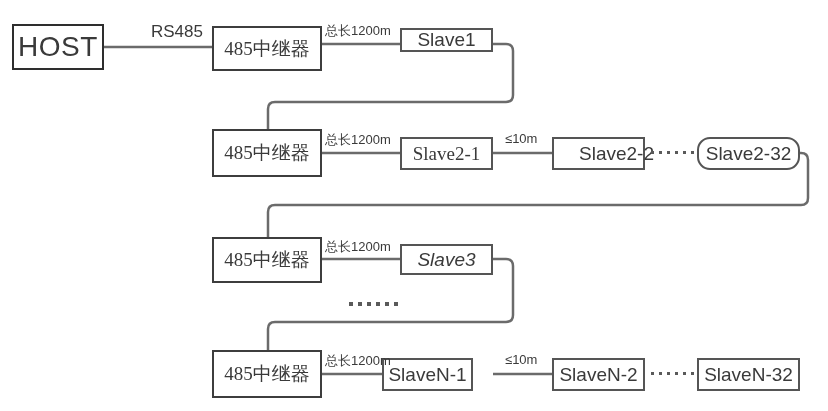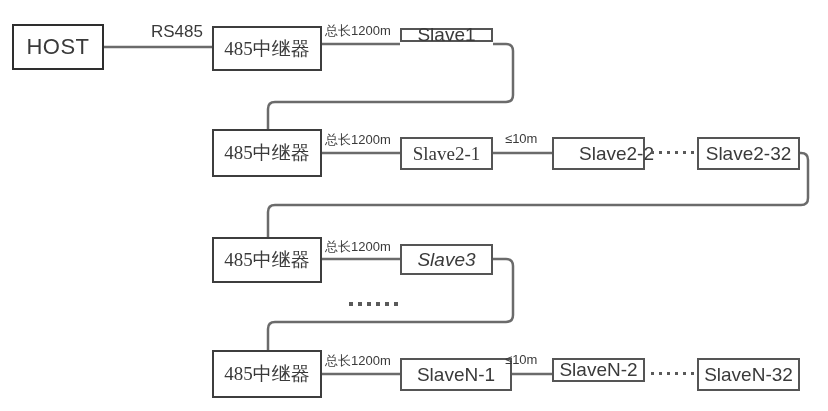--- a/index.html
+++ b/index.html
@@ -31,21 +31,21 @@
     display: flex;
     align-items: center;
     justify-content: center;
     color: #3a3a3a;
     white-space: nowrap;
     z-index: 3;
   }
   .node.host {
     border-color: #2e2e2e;
     border-width: 2px;
-    font-size: 22px;
+    font-size: 28px;
     letter-spacing: 0.5px;
   }
   .node.repeater {
     border-color: #3d3d3d;
     font-size: 19px;
     font-family: Liberation Serif, serif;
   }
   .node.slave {
     border-width: 2px;
     border-color: #555555;
@@ -110,57 +110,57 @@
   </svg>
 
   <div class="node host" style="left:12px; top:24px; width:92px; height:46px;">
     <span>HOST</span>
   </div>
 
   <div class="node repeater" style="left:212px; top:26px; width:110px; height:45px;">
     <span>485中继器</span>
   </div>
 
-  <div class="node slave" style="left:400px; top:28px; width:93px; height:14px;">
+  <div class="node slave" style="left:400px; top:28px; width:93px; height:24px;">
     <span>Slave1</span>
   </div>
 
   <div class="node repeater" style="left:212px; top:129px; width:110px; height:48px;">
     <span>485中继器</span>
   </div>
 
   <div class="node slave" style="left:400px; top:137px; width:93px; height:33px;font-family:Liberation Serif, serif;">
     <span>Slave2-1</span>
   </div>
 
   <div class="node slave" style="left:552px; top:137px; width:93px; height:33px;padding-left:36px;">
     <span>Slave2-2</span>
   </div>
 
-  <div class="node slave" style="left:697px; top:137px; width:103px; height:33px;">
+  <div class="node slave" style="left:697px; top:137px; width:103px; height:33px;border-radius:13px;">
     <span>Slave2-32</span>
   </div>
 
   <div class="node repeater" style="left:212px; top:237px; width:110px; height:46px;">
     <span>485中继器</span>
   </div>
 
   <div class="node slave" style="left:400px; top:244px; width:93px; height:31px;font-style:italic;">
     <span>Slave3</span>
   </div>
 
   <div class="node repeater" style="left:212px; top:350px; width:110px; height:48px;">
     <span>485中继器</span>
   </div>
 
-  <div class="node slave" style="left:400px; top:358px; width:112px; height:33px;align-items:center;">
+  <div class="node slave" style="left:382px; top:358px; width:91px; height:33px;align-items:center;">
     <span>SlaveN-1</span>
   </div>
 
-  <div class="node slave" style="left:552px; top:358px; width:93px; height:24px;justify-content:center;">
+  <div class="node slave" style="left:552px; top:358px; width:93px; height:33px;justify-content:center;">
     <span>SlaveN-2</span>
   </div>
 
   <div class="node slave" style="left:697px; top:358px; width:103px; height:33px;">
     <span>SlaveN-32</span>
   </div>
 
   <div class="edge-label big" style="left:131px; top:22px;">RS485</div>
 
   <div class="edge-label small" style="left:325px; top:22px;">总长1200m</div>

